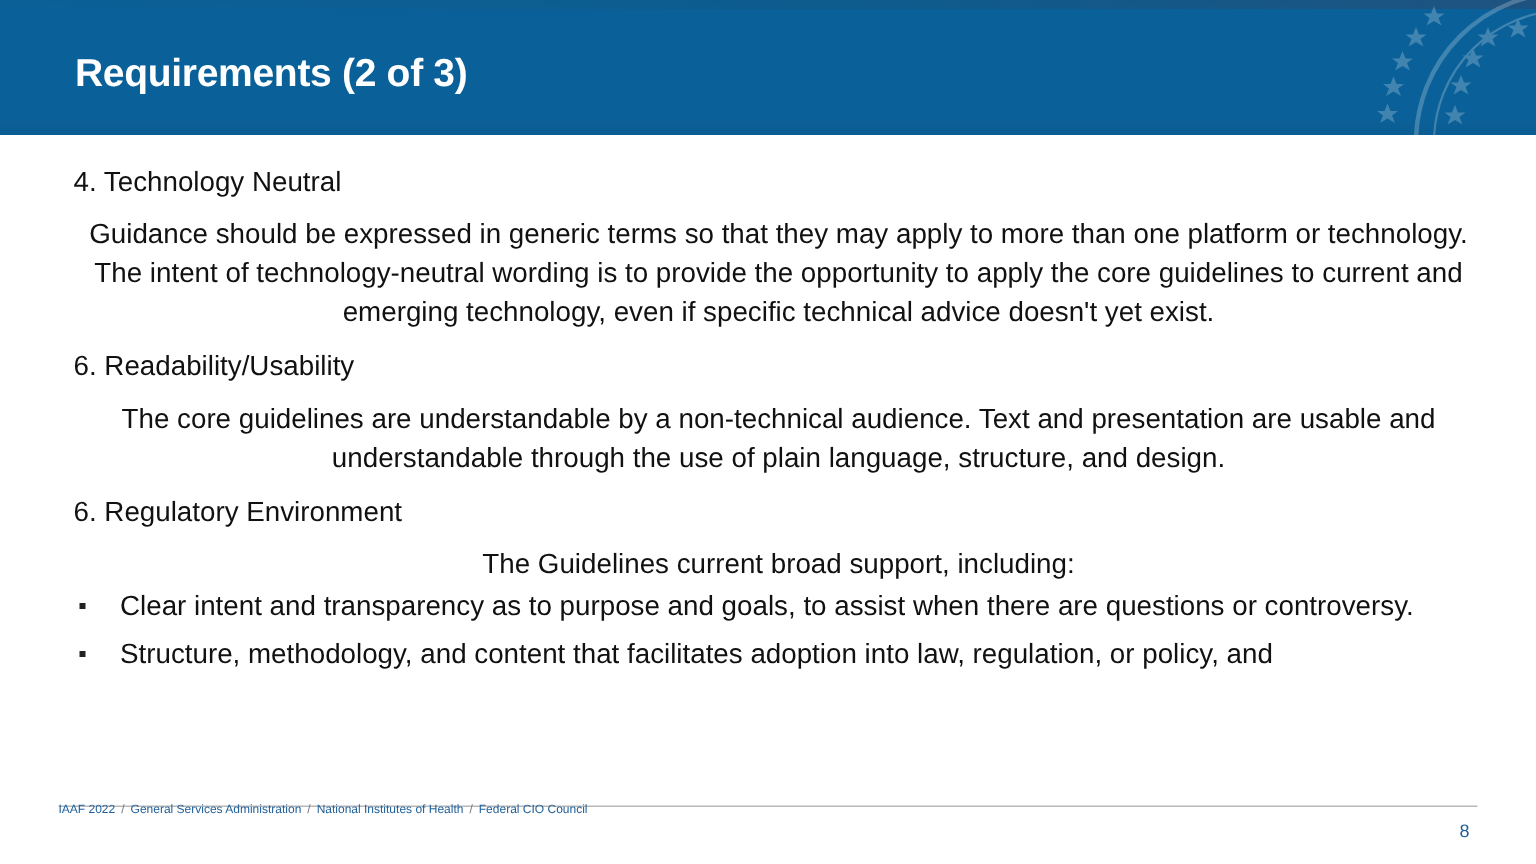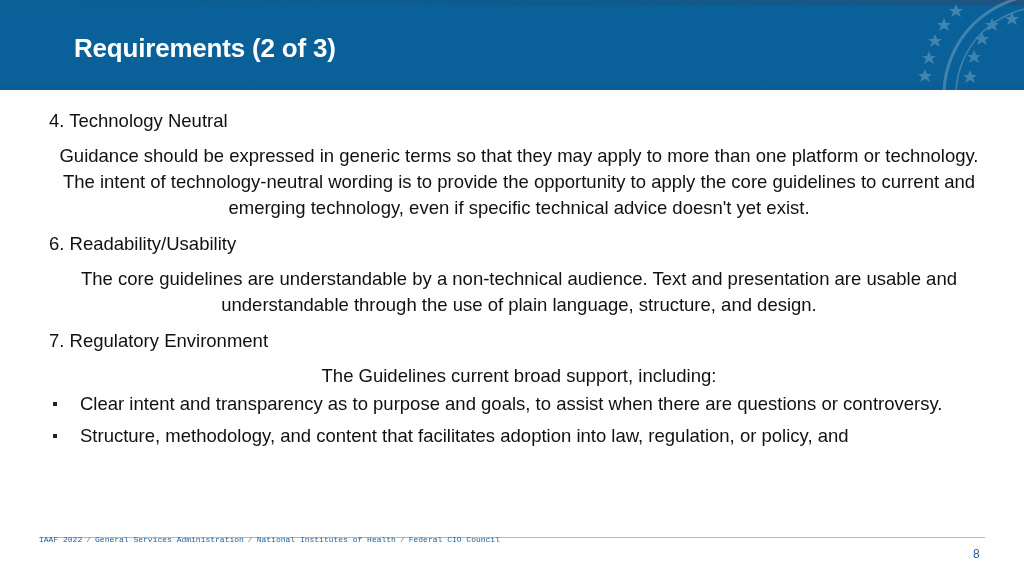--- a/index.html
+++ b/index.html
@@ -17,39 +17,39 @@
       background: linear-gradient(180deg, #0c5c8f 0%, #0a6199 8%, #0a6199 85%, #0b5d93 100%);
       overflow: hidden;
     }
     .header::before {
       content: ""; position: absolute; left: 0; top: 0; width: 100%; height: 6px;
       background: linear-gradient(90deg, #0a6199 0%, #0f5a8a 60%, #23507c 100%);
       opacity: 0.8;
     }
     .title {
       position: absolute; left: 50px; top: 33px;
-      font-size: 26px; font-weight: bold; color: #ffffff; letter-spacing: -0.2px; margin-left: 24px;
+      font-size: 26px; font-weight: bold; color: #ffffff; letter-spacing: -0.2px;
     }
     .seal { position: absolute; right: 0; top: 0; width: 130px; height: 90px; opacity: 0.22; }
 
     
     .content { position: absolute; left: 49px; top: 108px; width: 940px; }
     .heading { font-size: 18.5px; font-weight: normal; line-height: 26px; margin-bottom: 9px; }
     .para { font-size: 18.5px; line-height: 26px; margin-bottom: 10px; text-align: center; }
     .h5 { margin-top: 0; }
     .bullets { list-style: none; margin-top: -2px; }
     .bullet-item { position: relative; padding-left: 31px; font-size: 18.5px; line-height: 26px; margin-bottom: 6px; }
     .bullet-mark {
       position: absolute; left: 4px; top: 11px; width: 4px; height: 4px; background: #222222;
     }
 
     
     .footer-rule { position: absolute; left: 39px; top: 537px; width: 946px; height: 1px; background: #b8b8b8; }
     .footer-text {
-      position: absolute; left: 39px; top: 535px; font-size: 8px; color: #1f5f9a; white-space: nowrap; font-family: Liberation Mono, monospace;
+      position: absolute; left: 39px; top: 535px; font-size: 8px; color: #1f5f9a; white-space: nowrap;
     }
     .footer-sep { color: #777777; margin: 0 4px; }
     .page-num { position: absolute; left: 973px; top: 547px; font-size: 12px; color: #1f5f9a; }
   </style>
 </head>
 <body>
 
 <div class="slide">
 
   <div class="header">
@@ -72,21 +72,21 @@
     </svg>
   </div>
 
   <div class="content">
     <div class="heading">4. Technology Neutral</div>
     <p class="para">Guidance should be expressed in generic terms so that they may apply to more than one platform or technology. The intent of technology-neutral wording is to provide the opportunity to apply the core guidelines to current and emerging technology, even if specific technical advice doesn't yet exist.</p>
 
     <div class="heading h5">6. Readability/Usability</div>
     <p class="para">The core guidelines are understandable by a non-technical audience. Text and presentation are usable and understandable through the use of plain language, structure, and design.</p>
 
-    <div class="heading">7. Regulatory Environment</div>
+    <div class="heading">6. Regulatory Environment</div>
     <p class="para" style="margin-bottom:4px;">The Guidelines current broad support, including:</p>
     <ul class="bullets">
       <li class="bullet-item">
         <span class="bullet-mark"></span>
         <span>Clear intent and transparency as to purpose and goals, to assist when there are questions or controversy.</span>
       </li>
       <li class="bullet-item">
         <span class="bullet-mark"></span>
         <span>Structure, methodology, and content that facilitates adoption into law, regulation, or policy, and</span>
       </li>

